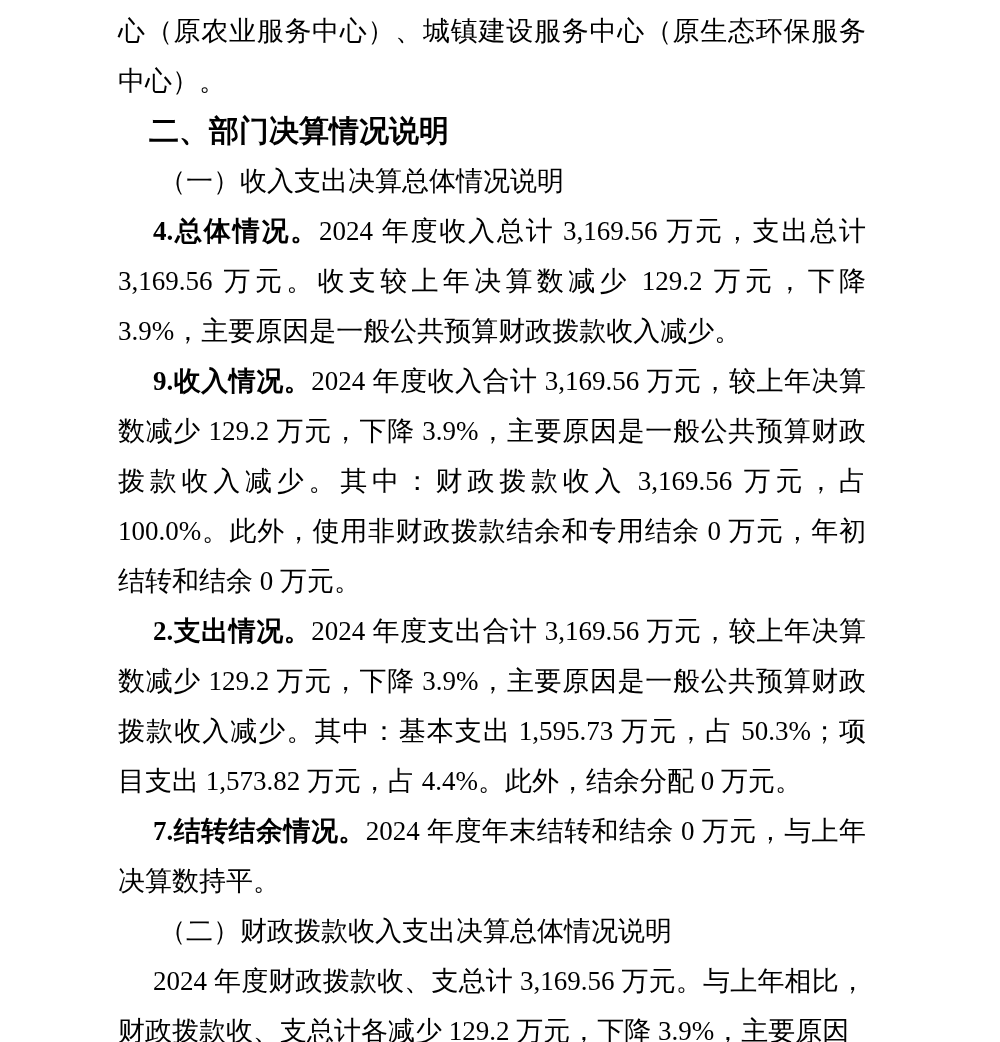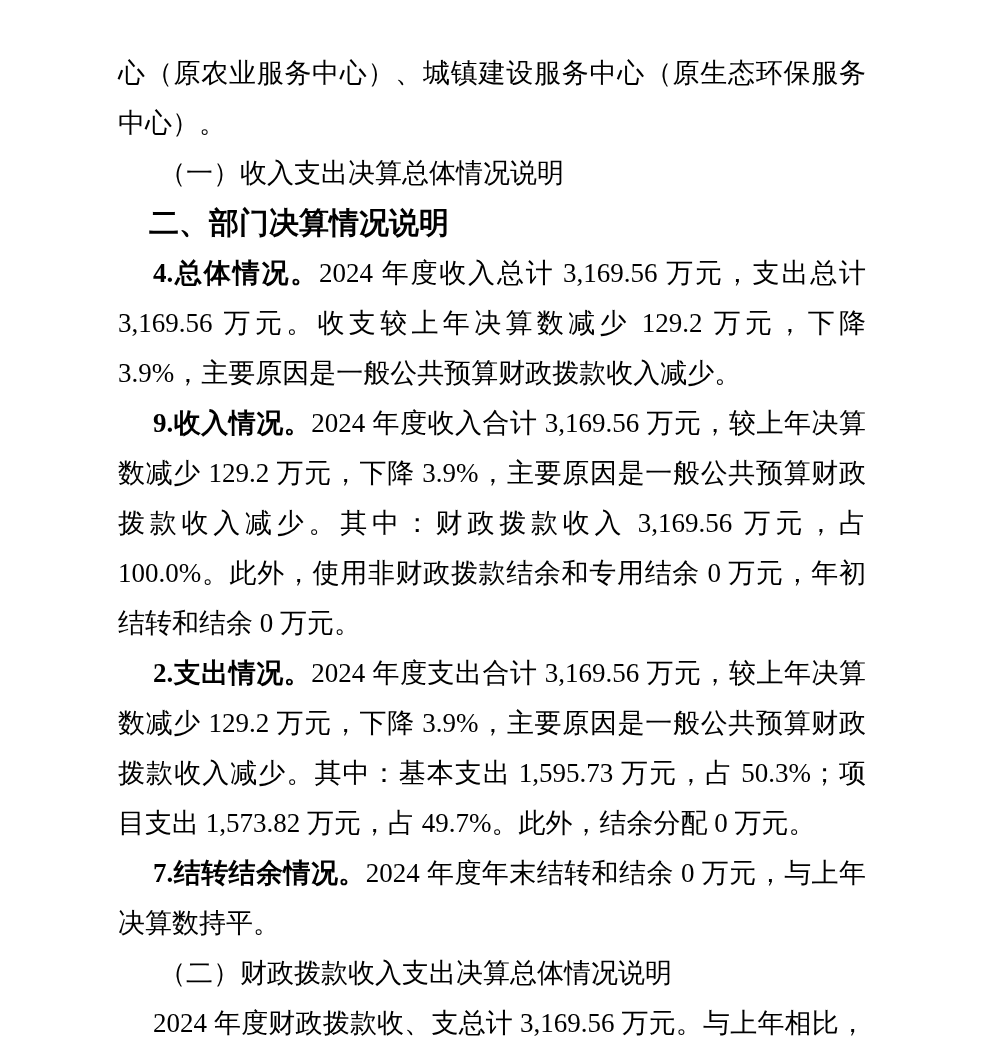--- a/index.html
+++ b/index.html
@@ -12,21 +12,20 @@
     height: 1042px;
     overflow: hidden;
   }
   .page {
     box-sizing: border-box;
     width: 1000px;
     height: 822px;
     padding: 6px 134px 0 118px;
     background: #ffffff;
     color: #000000;
-    margin-top: 42px;
   }
   .para {
     margin: 0;
     padding: 0;
     font-family: "Liberation Serif", "DejaVu Serif", serif;
     font-size: 27px;
     line-height: 50px;
     color: #000000;
     text-align: justify;
     text-justify: inter-ideograph;
@@ -49,29 +48,29 @@
     font-weight: bold;
   }
 </style>
 </head>
 <body>
 
 <div class="page">
 
   <p class="para"><span>心（原农业服务中心）、城镇建设服务中心（原生态环保服务中心）。</span></p>
 
+  <p class="para section-heading"><span>二、部门决算情况说明</span></p>
+
   <p class="para subsection-heading"><span>（一）收入支出决算总体情况说明</span></p>
-
-  <p class="para section-heading"><span>二、部门决算情况说明</span></p>
 
   <p class="para indent-body"><span class="lead">4.总体情况。</span><span>2024 年度收入总计 3,169.56 万元，支出总计 3,169.56 万元。收支较上年决算数减少 129.2 万元，下降 3.9%，主要原因是一般公共预算财政拨款收入减少。</span></p>
 
   <p class="para indent-body"><span class="lead">9.收入情况。</span><span>2024 年度收入合计 3,169.56 万元，较上年决算数减少 129.2 万元，下降 3.9%，主要原因是一般公共预算财政拨款收入减少。其中：财政拨款收入 3,169.56 万元，占 100.0%。此外，使用非财政拨款结余和专用结余 0 万元，年初结转和结余 0 万元。</span></p>
 
-  <p class="para indent-body"><span class="lead">2.支出情况。</span><span>2024 年度支出合计 3,169.56 万元，较上年决算数减少 129.2 万元，下降 3.9%，主要原因是一般公共预算财政拨款收入减少。其中：基本支出 1,595.73 万元，占 50.3%；项目支出 1,573.82 万元，占 49.7%。此外，结余分配 0 万元。</span></p>
+  <p class="para indent-body"><span class="lead">2.支出情况。</span><span>2024 年度支出合计 3,169.56 万元，较上年决算数减少 129.2 万元，下降 3.9%，主要原因是一般公共预算财政拨款收入减少。其中：基本支出 1,595.73 万元，占 50.3%；项目支出 1,573.82 万元，占 4.4%。此外，结余分配 0 万元。</span></p>
 
   <p class="para indent-body"><span class="lead">7.结转结余情况。</span><span>2024 年度年末结转和结余 0 万元，与上年决算数持平。</span></p>
 
   <p class="para subsection-heading"><span>（二）财政拨款收入支出决算总体情况说明</span></p>
 
   <p class="para indent-body"><span>2024 年度财政拨款收、支总计 3,169.56 万元。与上年相比，财政拨款收、支总计各减少 129.2 万元，下降 3.9%，主要原因</span></p>
 
 </div>
 
 </body></html>

